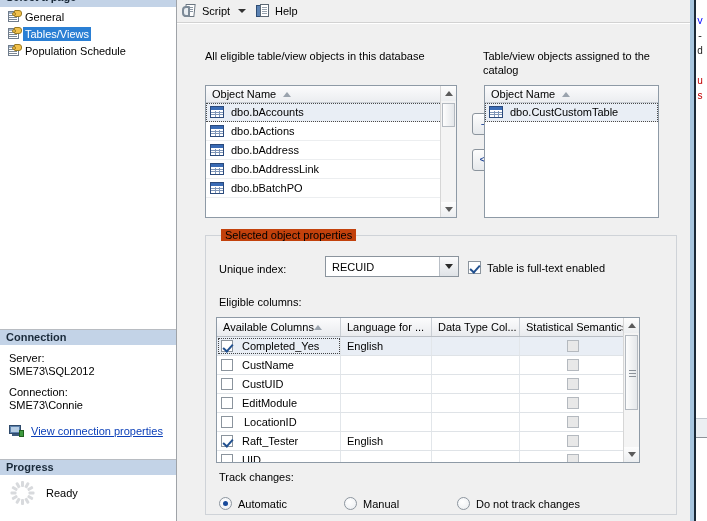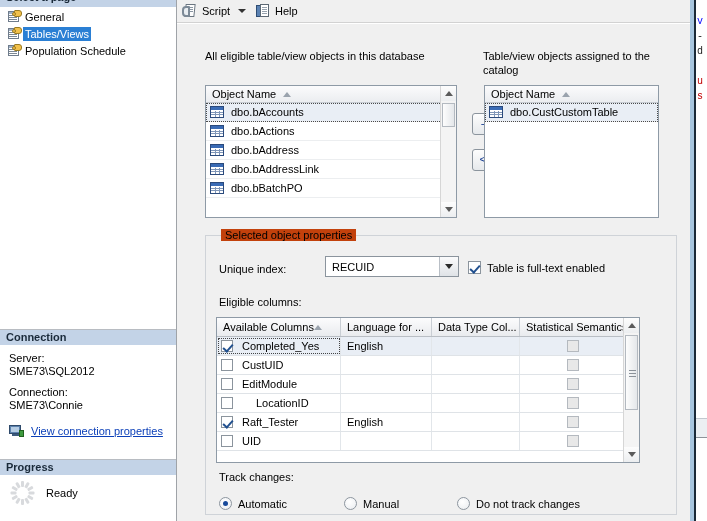--- a/index.html
+++ b/index.html
@@ -557,20 +557,31 @@
             <span class="cbox checked" style="width:12px;height:12px;flex:0 0 12px"></span>
             <span style="margin-left:9px">Completed_Yes</span>
           </div>
           <div class="gr-cell" style="width:91px">English</div>
           <div class="gr-cell" style="width:88px"></div>
           <div class="gr-cell center" style="width:105px;border-right:none">
             <span class="cbox dim" style="width:12px;height:12px;flex:0 0 12px"></span>
           </div>
         </div>
 
+        <div class="grid-row">
+          <div class="gr-cell cbcell" style="width:124px">
+            <span class="cbox" style="width:12px;height:12px;flex:0 0 12px"></span>
+            <span style="margin-left:9px">CustName</span>
+          </div>
+          <div class="gr-cell" style="width:91px"></div>
+          <div class="gr-cell" style="width:88px"></div>
+          <div class="gr-cell center" style="width:105px;border-right:none">
+            <span class="cbox dim" style="width:12px;height:12px;flex:0 0 12px"></span>
+          </div>
+        </div>
 
         <div class="grid-row">
           <div class="gr-cell cbcell" style="width:124px">
             <span class="cbox" style="width:12px;height:12px;flex:0 0 12px"></span>
             <span style="margin-left:9px">CustUID</span>
           </div>
           <div class="gr-cell" style="width:91px"></div>
           <div class="gr-cell" style="width:88px"></div>
           <div class="gr-cell center" style="width:105px;border-right:none">
             <span class="cbox dim" style="width:12px;height:12px;flex:0 0 12px"></span>
@@ -585,21 +596,21 @@
           <div class="gr-cell" style="width:91px"></div>
           <div class="gr-cell" style="width:88px"></div>
           <div class="gr-cell center" style="width:105px;border-right:none">
             <span class="cbox dim" style="width:12px;height:12px;flex:0 0 12px"></span>
           </div>
         </div>
 
         <div class="grid-row">
           <div class="gr-cell cbcell" style="width:124px">
             <span class="cbox" style="width:12px;height:12px;flex:0 0 12px"></span>
-            <span style="margin-left:23px">LocationID</span>
+            <span style="margin-left:11px">LocationID</span>
           </div>
           <div class="gr-cell" style="width:91px"></div>
           <div class="gr-cell" style="width:88px"></div>
           <div class="gr-cell center" style="width:105px;border-right:none">
             <span class="cbox dim" style="width:12px;height:12px;flex:0 0 12px"></span>
           </div>
         </div>
 
         <div class="grid-row">
           <div class="gr-cell cbcell" style="width:124px">

